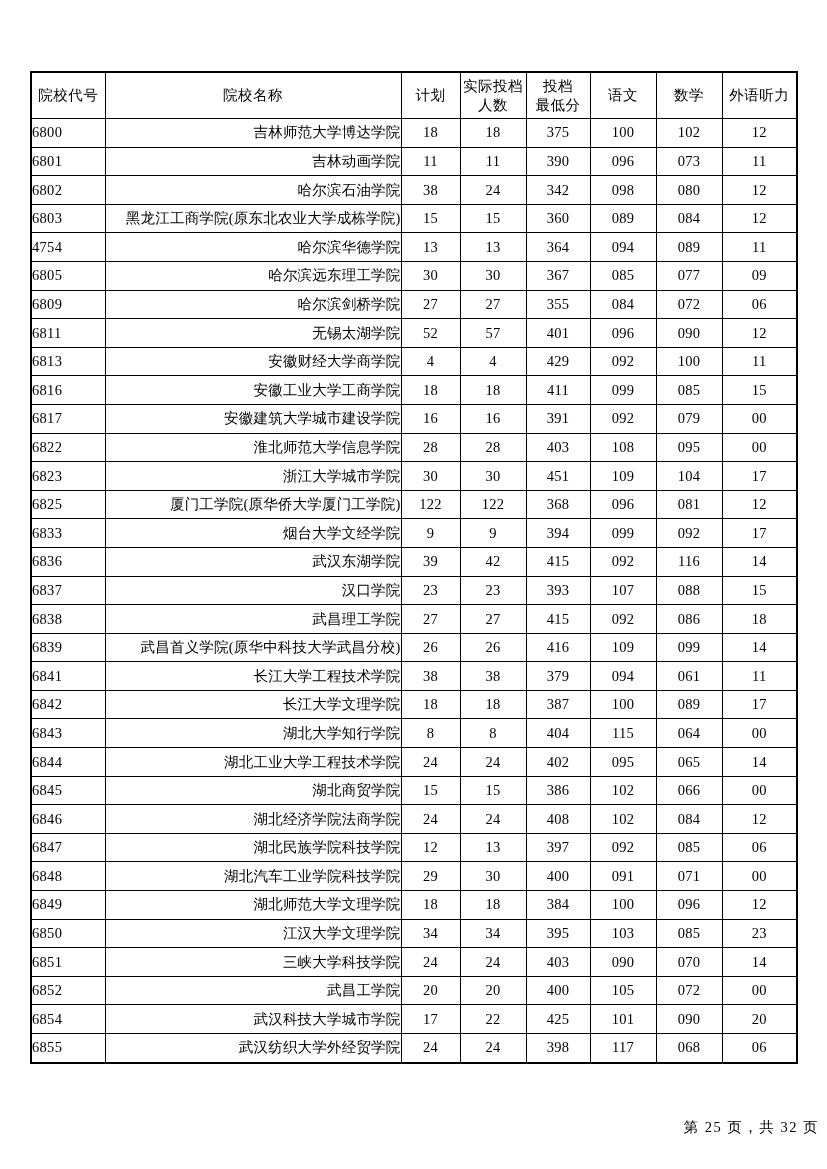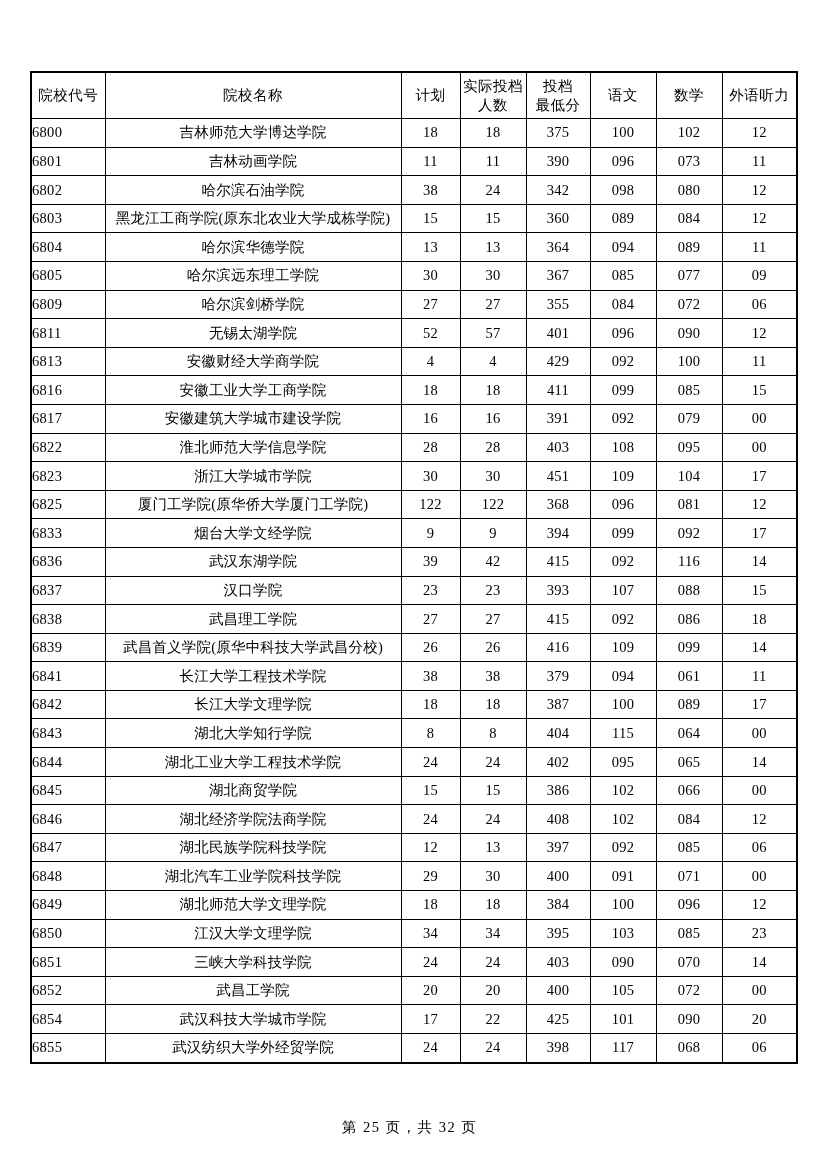--- a/index.html
+++ b/index.html
@@ -59,21 +59,21 @@
     line-height: 1.25;
   }
   tbody td {
     height: 27.6px;
   }
   td.c-code {
     font-size: 14.5px;
     letter-spacing: 0.3px;
   }
   td.c-name {
-    text-align: center;
+    text-align: right;
     padding-left: 8px;
     font-size: 15px;
     letter-spacing: 0.2px;
     white-space: nowrap;
     margin-left: 40px;
   }
   td.c-num {
     text-align: center;
     font-size: 14.5px;
     letter-spacing: 0.3px;
@@ -86,21 +86,21 @@
   col.w-min    { width: 64px; }
   col.w-chin   { width: 66px; }
   col.w-math   { width: 66px; }
   col.w-eng    { width: 75px; }
 
   #footer {
     position: absolute;
     left: 0;
     top: 1118px;
     width: 819px;
-    text-align: center;
+    text-align: right;
     font-size: 14.5px;
     letter-spacing: 1.5px;
     font-family: "Liberation Serif", "DejaVu Serif", serif;
   }
 </style>
 </head>
 <body>
 
 <div id="page">
 
@@ -169,21 +169,21 @@
             <td class="c-code">6803</td>
             <td class="c-name">黑龙江工商学院(原东北农业大学成栋学院)</td>
             <td class="c-num">15</td>
             <td class="c-num">15</td>
             <td class="c-num">360</td>
             <td class="c-num">089</td>
             <td class="c-num">084</td>
             <td class="c-num">12</td>
           </tr>
           <tr>
-            <td class="c-code">6804</td>
+            <td class="c-code">4754</td>
             <td class="c-name">哈尔滨华德学院</td>
             <td class="c-num">13</td>
             <td class="c-num">13</td>
             <td class="c-num">364</td>
             <td class="c-num">094</td>
             <td class="c-num">089</td>
             <td class="c-num">11</td>
           </tr>
           <tr>
             <td class="c-code">6805</td>

